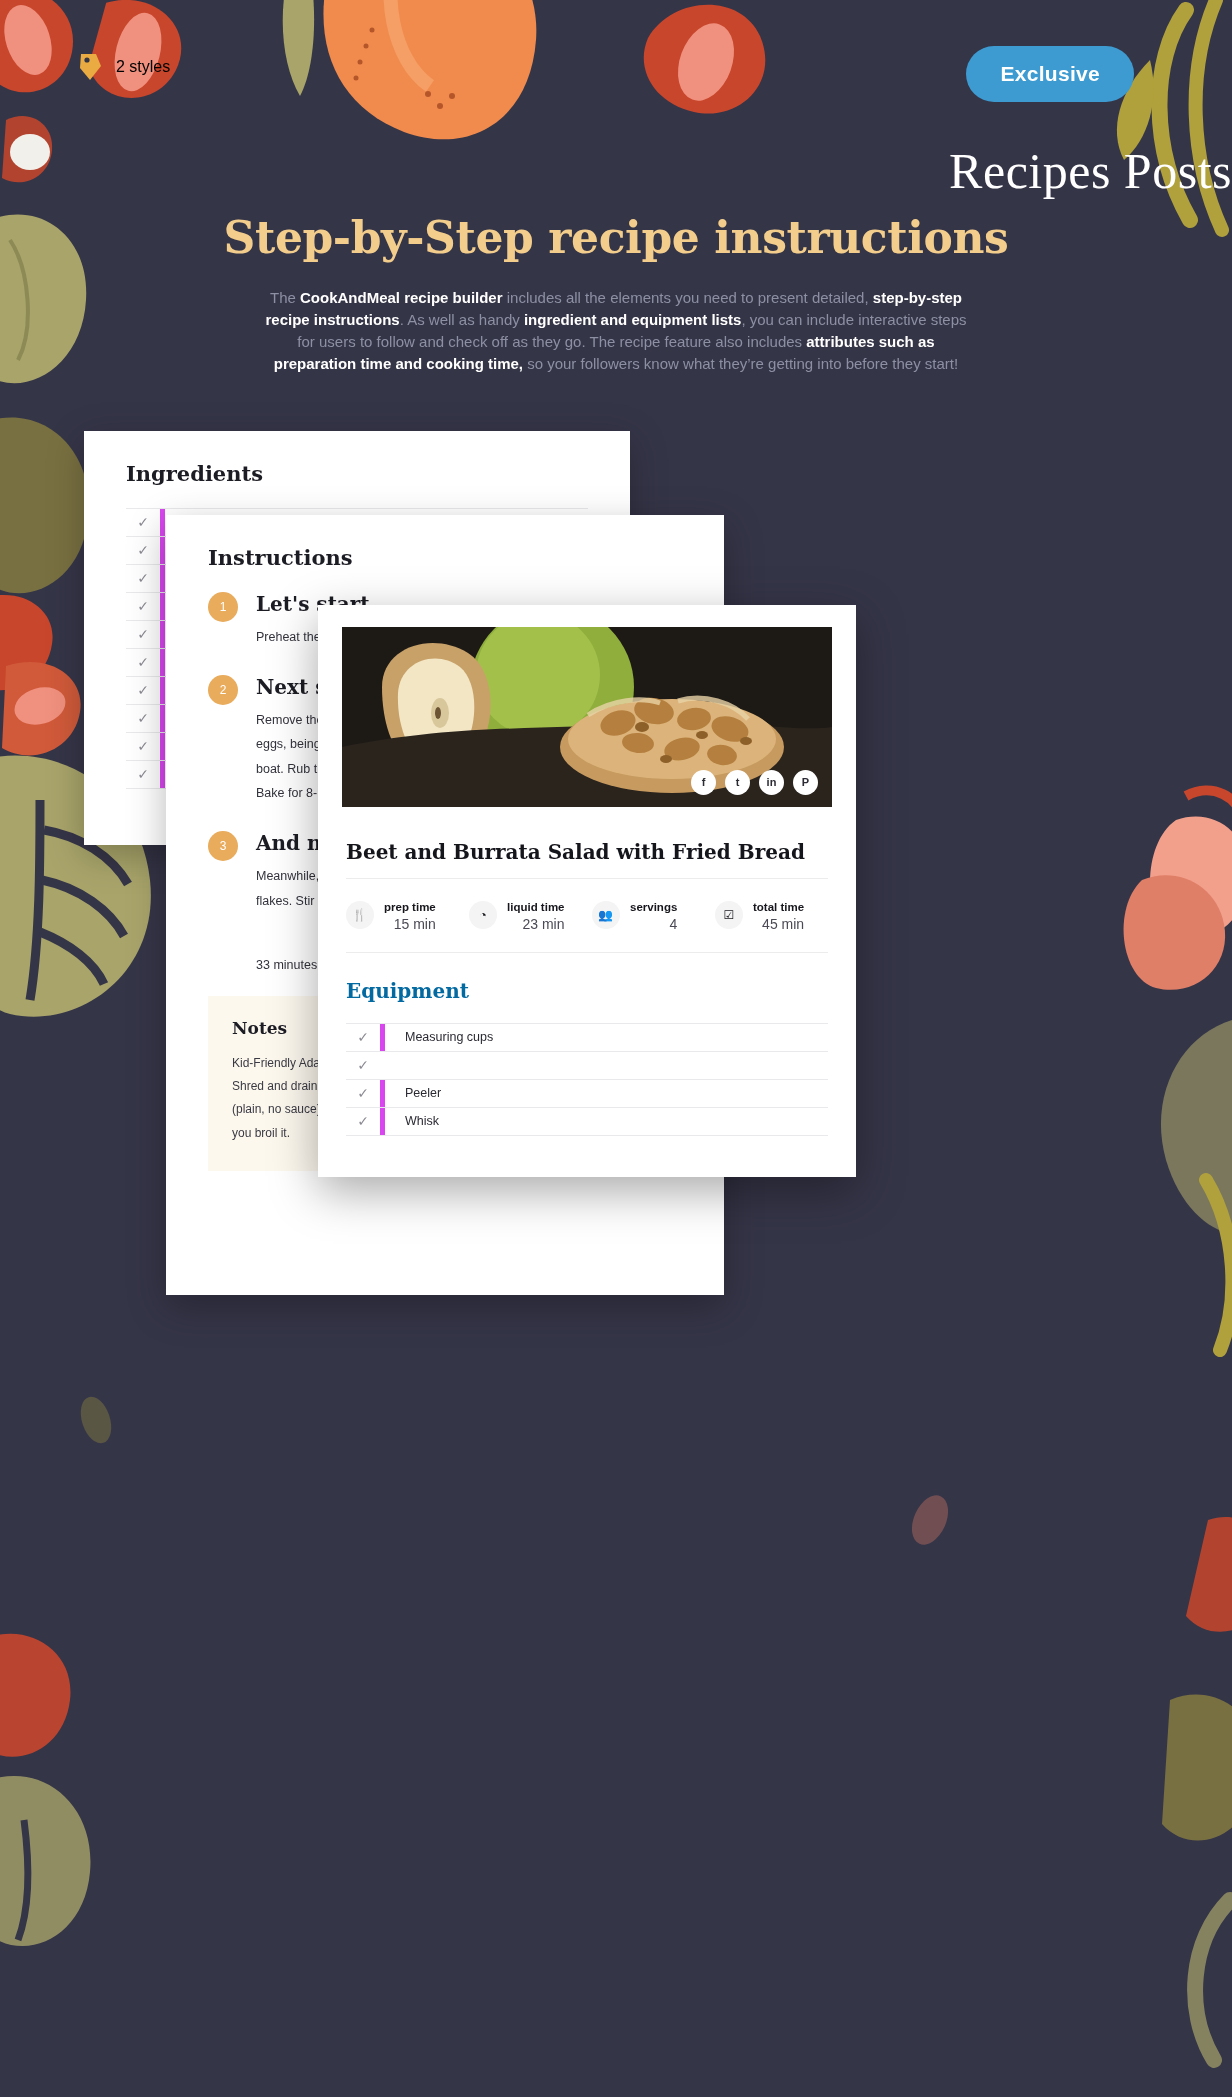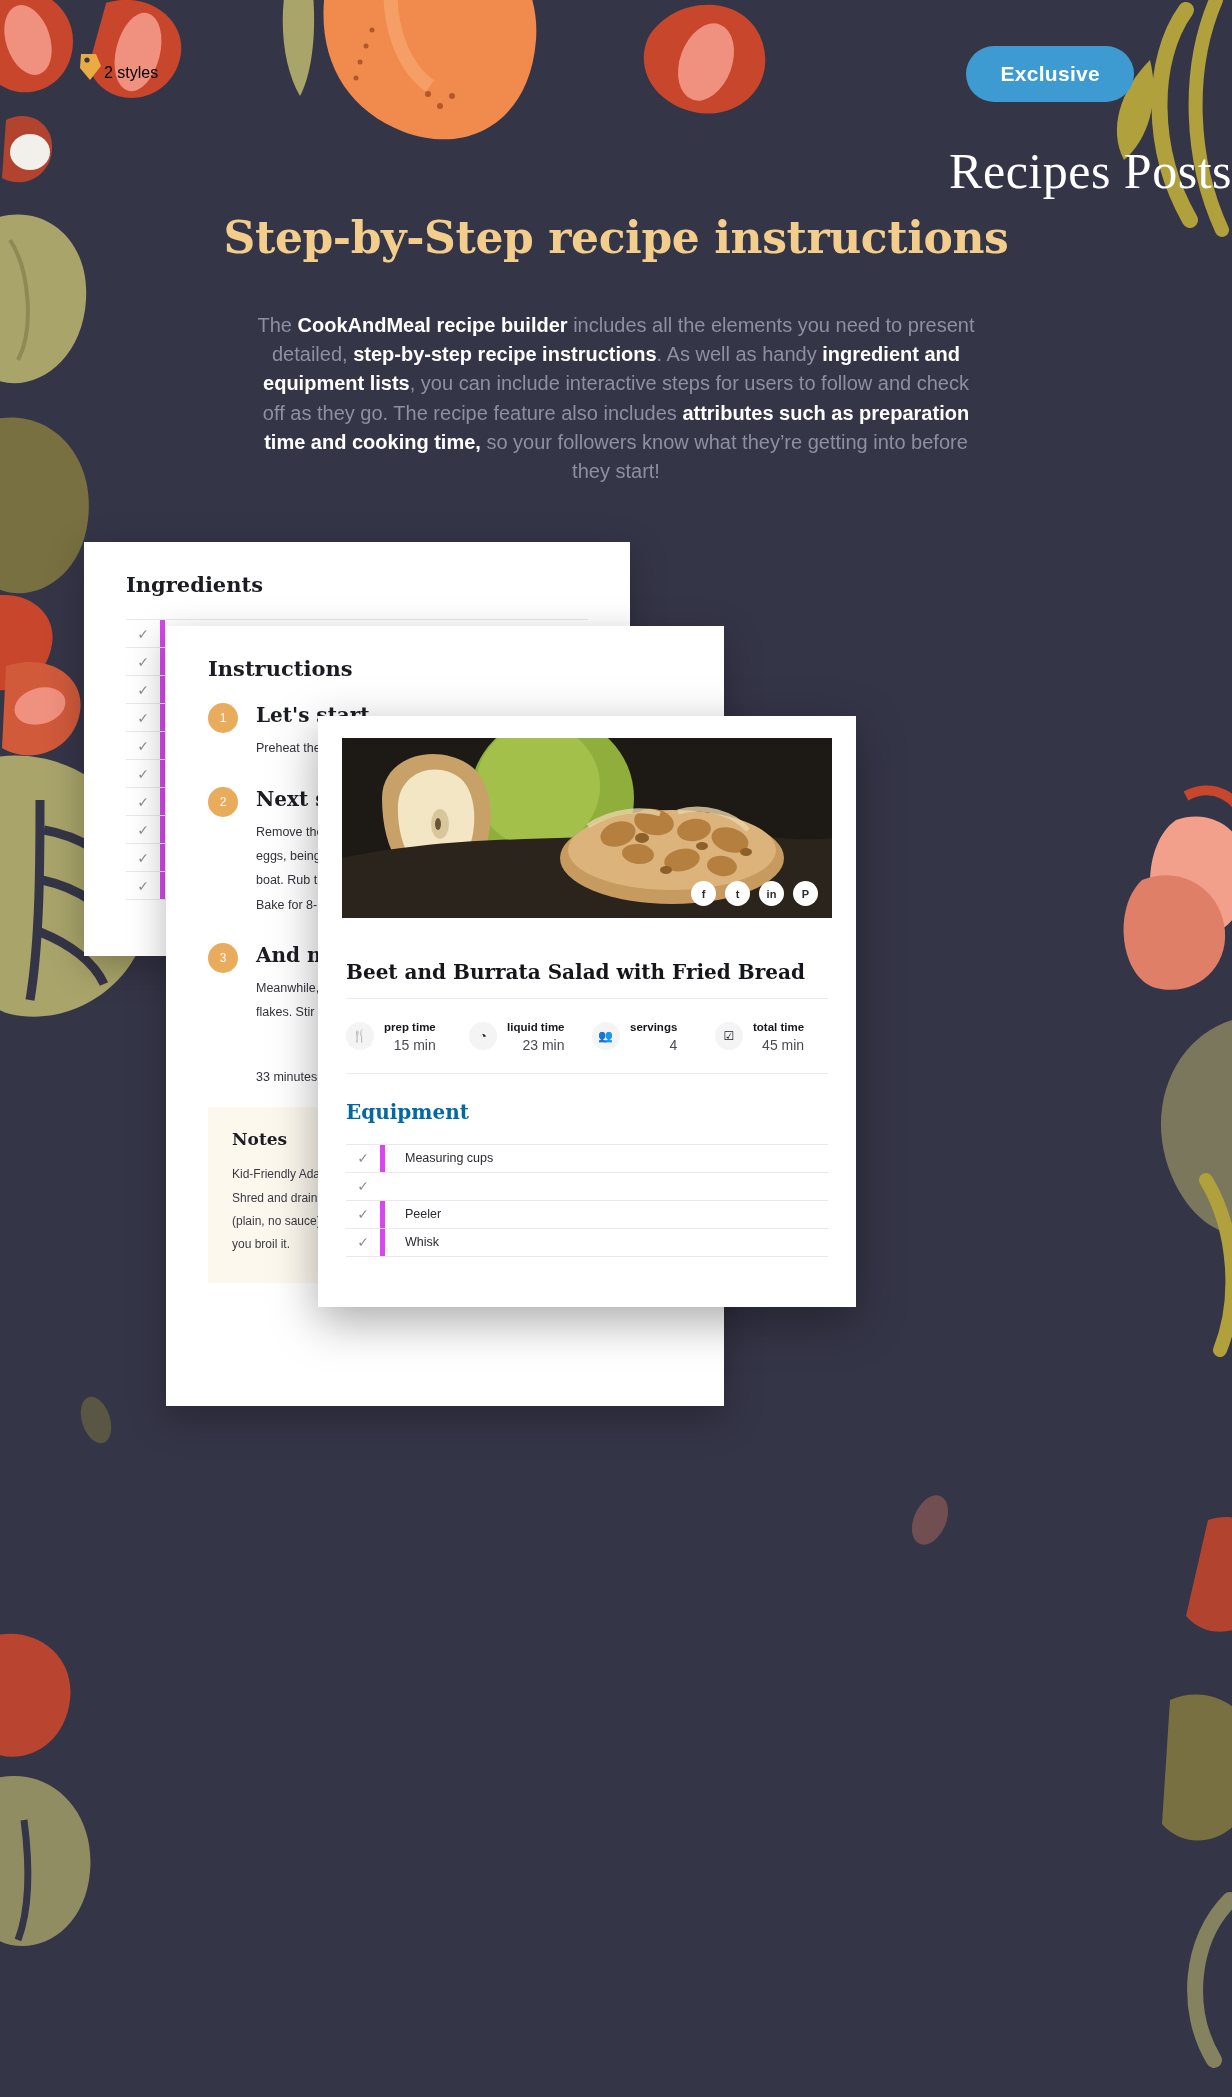--- a/index.html
+++ b/index.html
@@ -13,42 +13,42 @@
   #stage { position: relative; width: 1232px; height: 2097px; background: #353548; overflow: hidden; }
 
   
   .bg { position: absolute; inset: 0; overflow: hidden; pointer-events: none; }
 
   
   .hero { position: relative; z-index: 5; padding-top: 46px; }
   .badges { position: relative; height: 58px; }
   .styles-badge {
     position: absolute; left: 78px; top: 6px;
-    display: flex; align-items: flex-end; gap: 0;
+    display: flex; align-items: center; gap: 12px;
   }
   .tag-icon { width: 26px; height: 30px; display:block; }
   .exclusive-badge {
     position: absolute; right: 98px; top: 0px;
     background: #3d9bd1; color: #fff;
     padding: 16px 34px; border-radius: 32px;
     font-size: 21px; font-weight: bold; letter-spacing: .3px;
   }
   .hero-title {
     margin-top: 38px; text-align: right;
     font-family: "Liberation Serif", serif;
     color: #ffffff; font-size: 50px; font-weight: normal; letter-spacing: .5px;
   }
   .hero-subtitle {
     margin-top: 12px; text-align: center;
     font-family: "DejaVu Serif", serif;
     color: #f3cd8b; font-size: 44px; font-weight: bold; letter-spacing: -.4px;
   }
   .hero-desc {
-    margin: 48px auto 0; width: 720px; text-align: center;
-    color: #8d8fa3; font-size: 20px; line-height: 1.46;
+    margin: 24px auto 0; width: 720px; text-align: center;
+    color: #8d8fa3; font-size: 15px; line-height: 1.46;
   }
   .hero-desc b { color: #ffffff; font-weight: bold; }
 
   
   .cards { position: relative; z-index: 6; margin-top: 52px; height: 900px; }
 
   .card-back {
     position: absolute; left: 84px; top: 4px;
     width: 546px; background: #ffffff;
     box-shadow: 0 10px 34px rgba(0,0,0,.26);
@@ -126,21 +126,21 @@
     background: #221d16;
   }
   .share-row {
     position: absolute; right: 14px; bottom: 12px; display: flex; gap: 9px;
   }
   .share-btn {
     width: 25px; height: 25px; border-radius: 50%; background: #fff;
     display: flex; align-items: center; justify-content: center;
     font-size: 11px; color: #2b2b33; font-weight: bold;
   }
-  .front-body { padding: 16px 28px; }
+  .front-body { padding: 7px 28px; }
   .recipe-title {
     font-family: "DejaVu Serif", serif; font-weight: bold;
     font-size: 20px; color: #15151c; padding: 26px 0 14px;
   }
   .recipe-desc { font-size: 12.5px; color: #3a3a44; line-height: 1.7; padding-bottom: 22px; }
   .meta-row {
     display: flex; align-items: center; gap: 10px;
     border-top: 1px solid #ececed; border-bottom: 1px solid #ececed;
     padding: 18px 0;
   }

